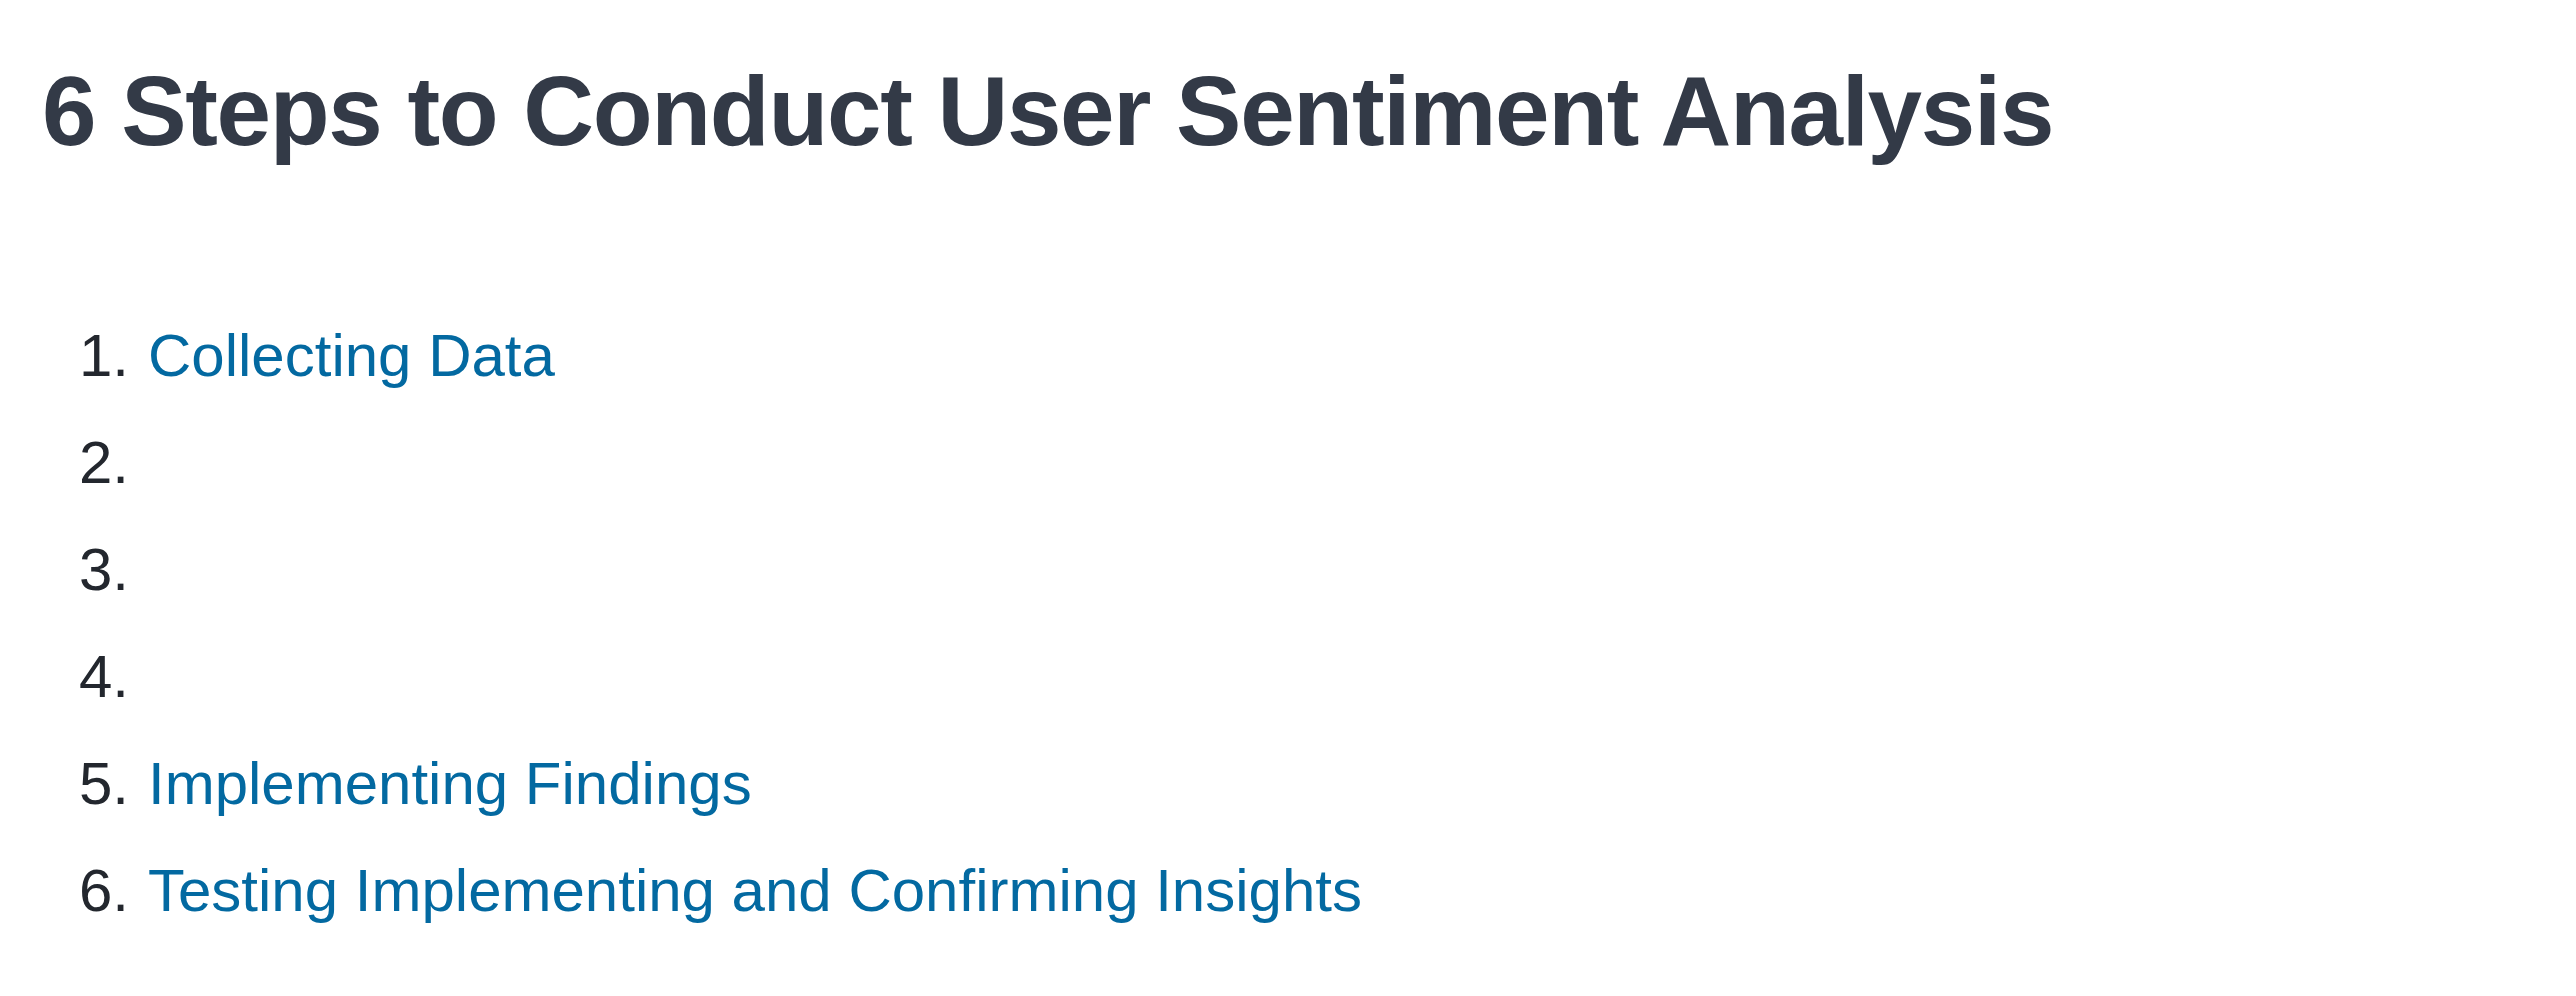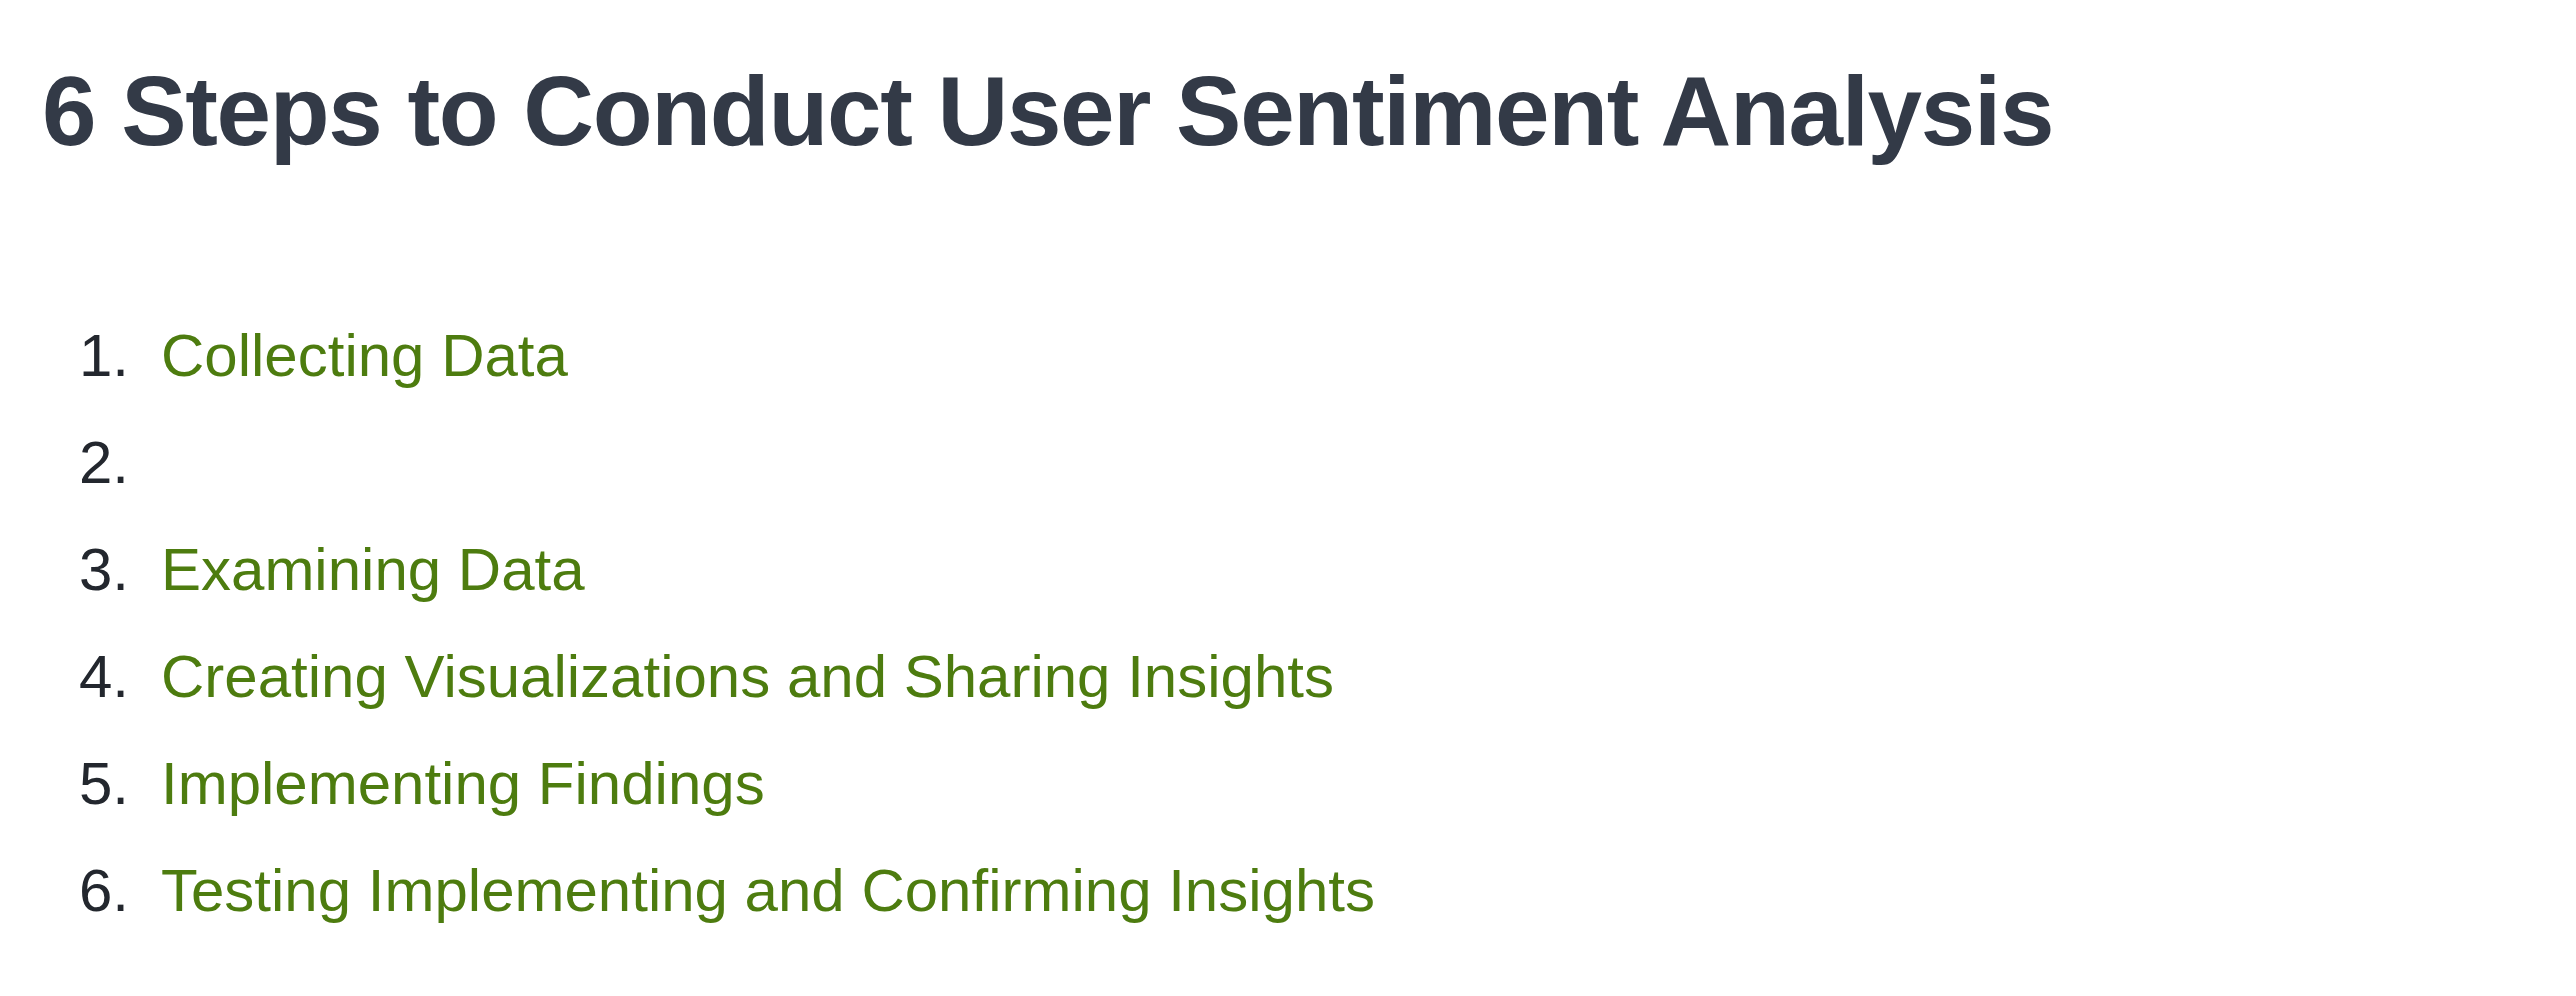--- a/index.html
+++ b/index.html
@@ -41,22 +41,22 @@
   }
   ol.toc-list li:last-child { margin-bottom: 0; }
   .toc-num {
     display: inline-block;
     width: 87px;
     text-align: right;
     color: #23272e;
     flex: 0 0 auto;
   }
   a.toc-link {
-    margin-left: 32px;
-    color: #4d7c0f;
+    margin-left: 19px;
+    color: #0369a1;
     text-decoration: none;
     cursor: pointer;
   }
 </style>
 </head>
 <body>
 
 <div class="page">
 
   <h1 class="page-title">6 Steps to Conduct User Sentiment Analysis</h1>
@@ -67,26 +67,24 @@
       <span class="toc-num">1.</span>
       <a class="toc-link">Collecting Data</a>
     </li>
 
     <li>
       <span class="toc-num">2.</span>
     </li>
 
     <li>
       <span class="toc-num">3.</span>
-      <a class="toc-link">Examining Data</a>
     </li>
 
     <li>
       <span class="toc-num">4.</span>
-      <a class="toc-link">Creating Visualizations and Sharing Insights</a>
     </li>
 
     <li>
       <span class="toc-num">5.</span>
       <a class="toc-link">Implementing Findings</a>
     </li>
 
     <li>
       <span class="toc-num">6.</span>
       <a class="toc-link">Testing Implementing and Confirming Insights</a>

